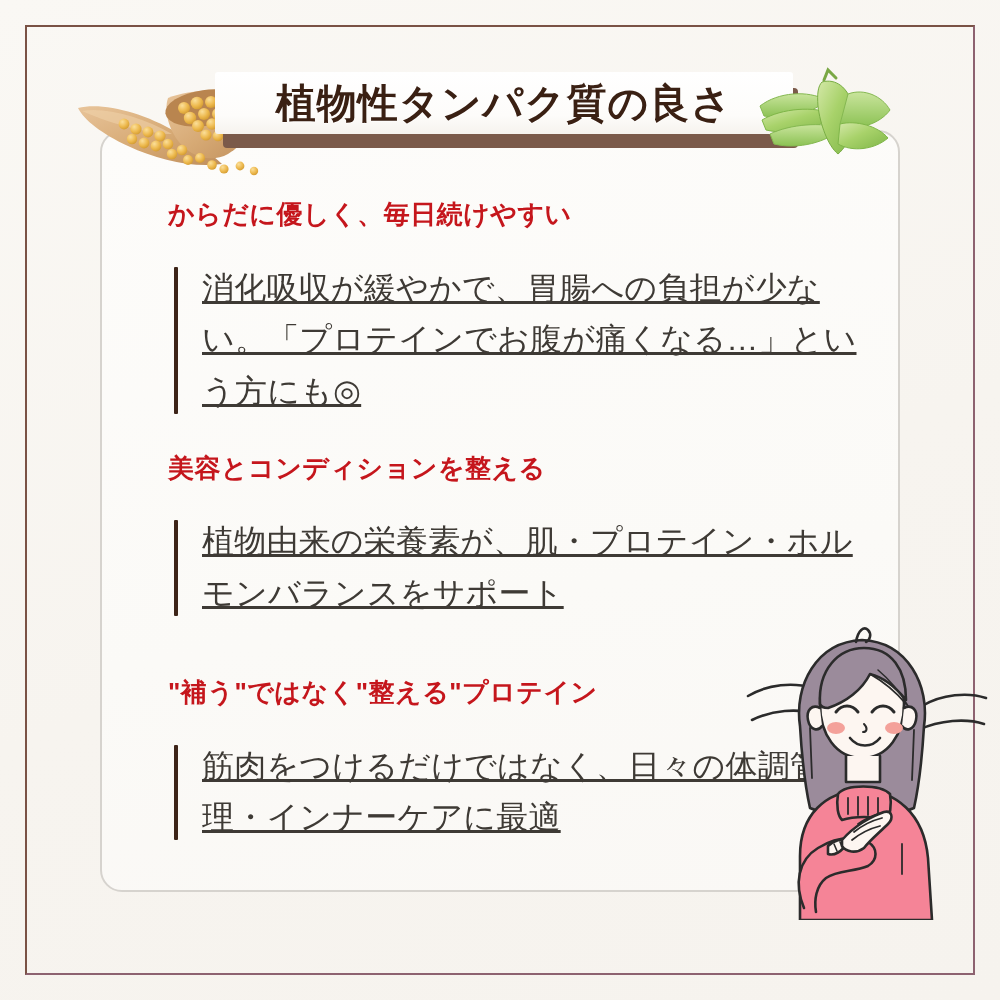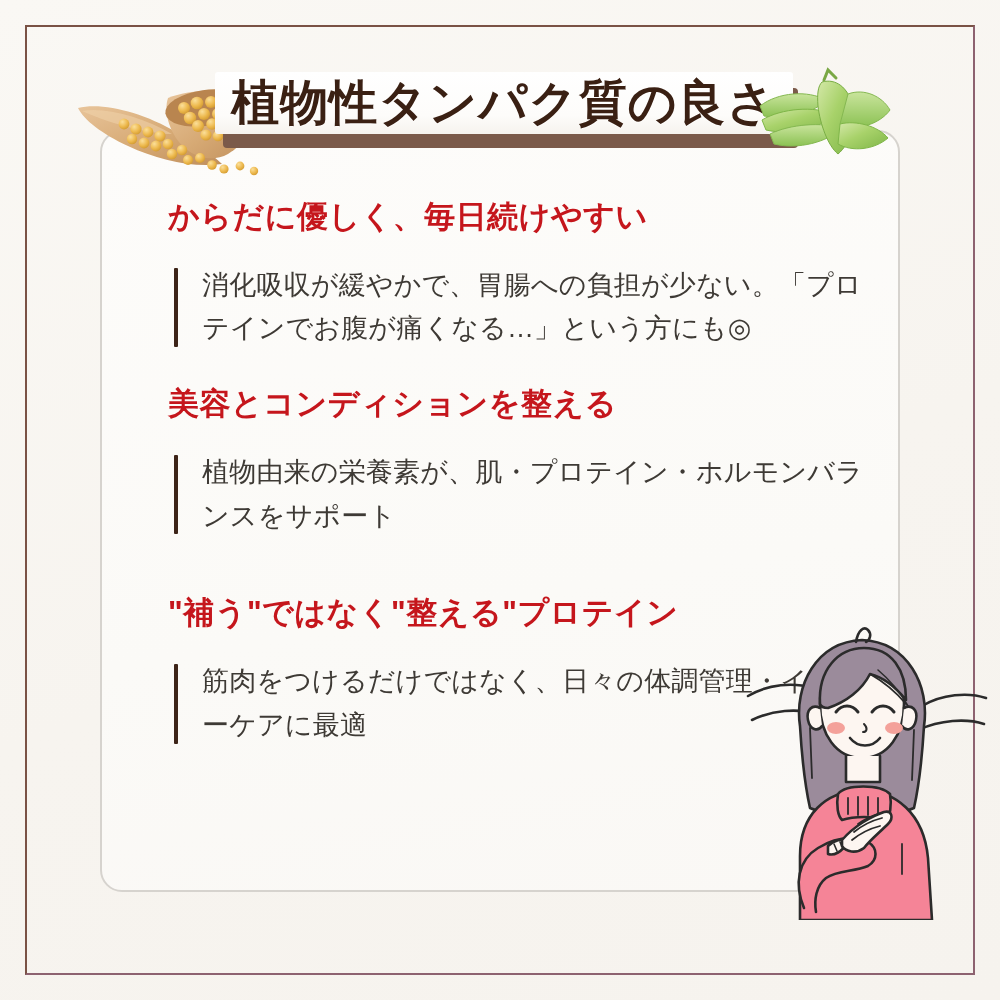--- a/index.html
+++ b/index.html
@@ -69,21 +69,21 @@
     top: 0;
     width: 578px;
     height: 62px;
     background: linear-gradient(180deg, #ffffff 0%, #fdfcfa 70%, #f6f3ee 100%);
     border-radius: 3px;
     display: flex;
     align-items: center;
     justify-content: center;
   }
   .banner-title {
-    font-size: 48px;
+    font-size: 40px;
     font-weight: bold;
     color: #3a2013;
     letter-spacing: 1px;
     white-space: nowrap;
     text-shadow: 0 1px 0 rgba(255,255,255,0.7);
   }
 
   
   .soy-art {
     position: absolute;
@@ -103,35 +103,36 @@
   
   .sections {
     position: absolute;
     left: 168px;
     top: 198px;
     width: 700px;
   }
   .section { margin-bottom: 34px; }
   .section.s2 { margin-bottom: 56px; }
   .sec-heading {
-    font-size: 31px;
+    font-size: 26px;
     font-weight: bold;
     color: #c5161c;
     line-height: 1.25;
     letter-spacing: 0.5px;
     margin: 0 0 16px 0;
     white-space: nowrap;
   }
   .sec-body {
     position: relative;
     padding-left: 34px;
-    font-size: 27px;
+    font-size: 32px;
     line-height: 1.62;
     color: #3e3a35;
     letter-spacing: 0.2px;
+    text-decoration: underline;
   }
   .sec-body::before {
     content: "";
     position: absolute;
     left: 6px;
     top: 4px;
     bottom: 4px;
     width: 4px;
     background: #3d2418;
     border-radius: 1px;

